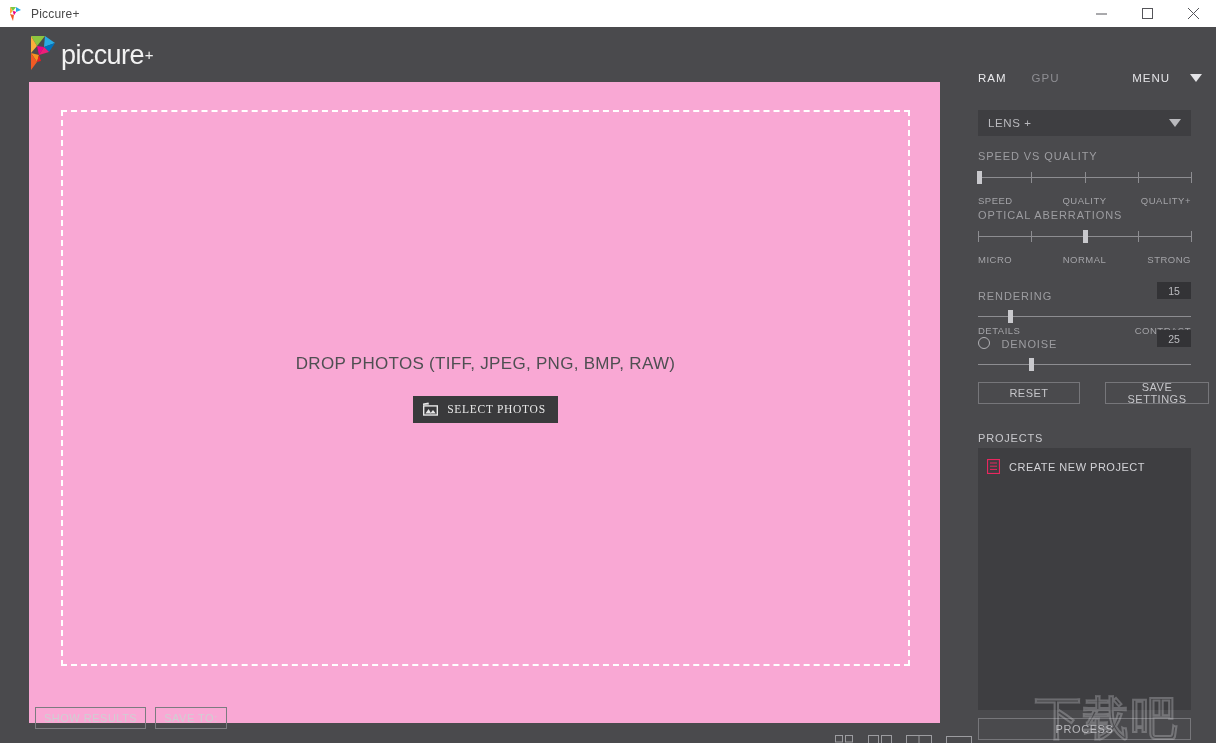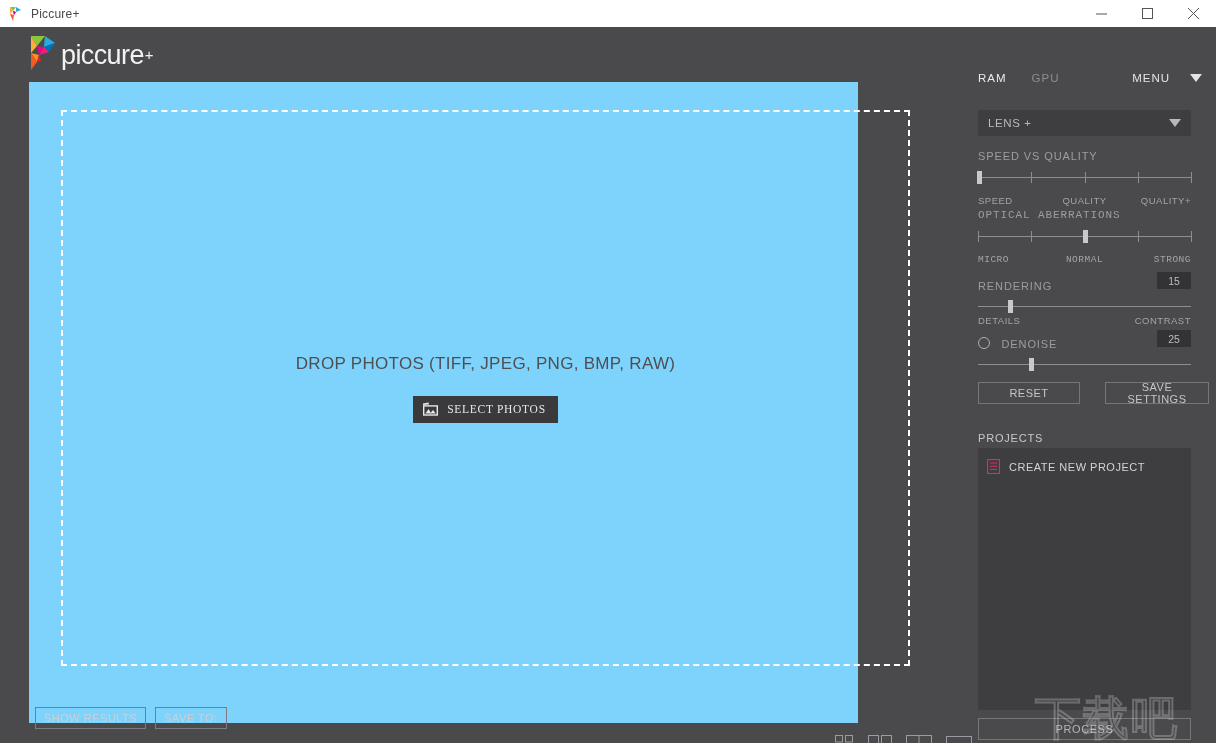--- a/index.html
+++ b/index.html
@@ -55,22 +55,22 @@
     position: relative; top: -2px;
   }
   .logo-plus {
     font-size: 15px; color: #f2f2f2; vertical-align: super;
     position: relative; top: -8px; left: 1px;
   }
 
   
   .canvas {
     position: absolute; left: 29px; top: 55px;
-    width: 829px; height: 641px;
-    background: #7dd3fc;
+    width: 911px; height: 641px;
+    background: #f9a8d4;
   }
   .dropzone {
     position: absolute; left: 32px; top: 28px;
     width: 845px; height: 552px;
     border: 2px dashed #ffffff;
     display: flex; flex-direction: column;
     align-items: center; justify-content: center;
   }
   .drop-text {
     font-size: 17px; color: #4f4f52; letter-spacing: .3px;
@@ -387,39 +387,39 @@
           <div class="tick" style="left:100%;"></div>
           <div class="knob" style="left:1px;"></div>
         </div>
         <div class="labels-row">
           <span class="tick-label" style="left:0;">SPEED</span>
           <span class="tick-label" style="left:50%; transform:translateX(-50%);">QUALITY</span>
           <span class="tick-label" style="right:0;">QUALITY+</span>
         </div>
       </div>
 
-      <div class="group" style="top:155px;font-family:Liberation Mono, monospace;">
+      <div class="group" style="top:155px;">
         <div class="sect-label">OPTICAL ABERRATIONS</div>
         <div class="track-ticks">
           <div class="track-line"></div>
           <div class="tick" style="left:0;"></div>
           <div class="tick" style="left:25%;"></div>
           <div class="tick" style="left:50%;"></div>
           <div class="tick" style="left:75%;"></div>
           <div class="tick" style="left:100%;"></div>
           <div class="knob" style="left:50%;"></div>
         </div>
         <div class="labels-row">
           <span class="tick-label" style="left:0;">MICRO</span>
           <span class="tick-label" style="left:50%; transform:translateX(-50%);">NORMAL</span>
           <span class="tick-label" style="right:0;">STRONG</span>
         </div>
       </div>
 
-      <div class="group" style="top:222px;">
+      <div class="group" style="top:232px;">
         <div style="position:relative; height:14px;">
           <span class="sect-label">RENDERING</span>
           <span class="val-badge">15</span>
         </div>
         <div class="plainslider">
           <div class="plain-line"></div>
           <div class="knob" style="left:15%;"></div>
         </div>
         <div class="labels-row" style="margin-top:2px;">
           <span class="tick-label" style="left:0;">DETAILS</span>

